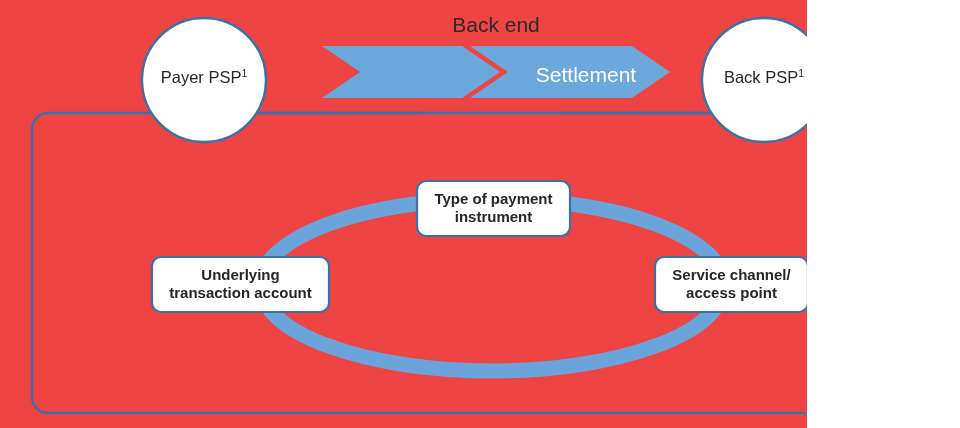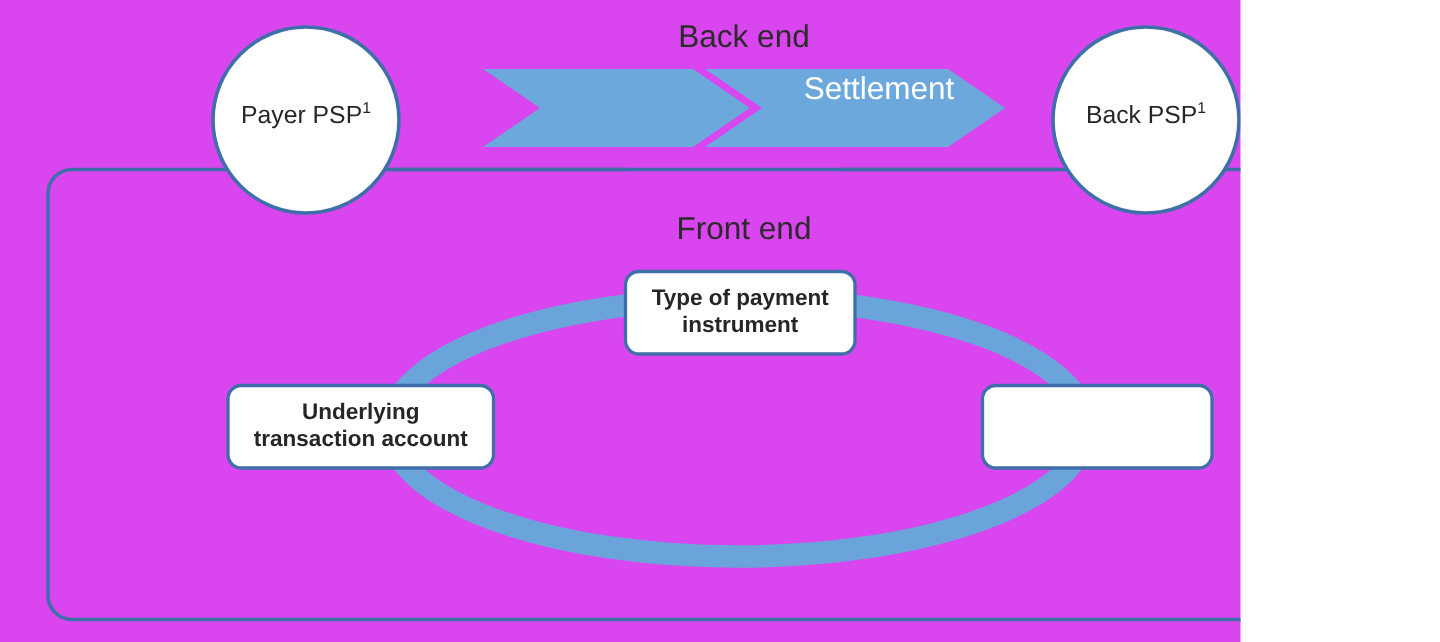--- a/index.html
+++ b/index.html
@@ -7,23 +7,22 @@
     padding: 0;
     background: #ffffff;
   }
   body {
     font-family: "Liberation Sans", sans-serif;
   }
   #canvas {
     position: relative;
     width: 807px;
     height: 428px;
-    background: #d946ef;
+    background: #ef4444;
     overflow: hidden;
-    padding-left: 20px;
   }
   #diagram-svg {
     position: absolute;
     left: 0;
     top: 0;
     width: 960px;
     height: 428px;
   }
   .lbl {
     position: absolute;
@@ -83,29 +82,30 @@
 
     <rect x="417" y="181" width="153" height="55" rx="9" ry="9" fill="#ffffff" stroke="#3f6fa8" stroke-width="2.2"></rect>
 
     <rect x="152" y="257" width="177" height="55" rx="9" ry="9" fill="#ffffff" stroke="#3f6fa8" stroke-width="2.2"></rect>
 
     <rect x="655" y="257" width="153" height="55" rx="9" ry="9" fill="#ffffff" stroke="#3f6fa8" stroke-width="2.2"></rect>
   </svg>
 
   <div class="lbl section-label" style="left:396px; top:13px; width:200px;">Back end</div>
 
-  <div class="lbl section-label" style="left:396px; top:141px; width:200px;">Front end</div>
 
   <div class="lbl psp-label" style="left:134px; top:68px; width:140px;"><span>Payer PSP</span><sup>1</sup></div>
 
   <div class="lbl psp-label" style="left:694px; top:68px; width:140px;"><span>Back PSP</span><sup>1</sup></div>
 
 
-  <div class="lbl arrow-label" style="left:522px; top:48px; width:128px;">Settlement</div>
+  <div class="lbl arrow-label" style="left:522px; top:63px; width:128px;">Settlement</div>
 
   <div class="lbl box-label" style="left:417px; top:190px; width:153px;">Type of payment
 instrument</div>
 
   <div class="lbl box-label" style="left:152px; top:266px; width:177px;">Underlying
 transaction account</div>
 
+  <div class="lbl box-label" style="left:655px; top:266px; width:153px;">Service channel/
+access point</div>
 
 </div>
 
 </body></html>

